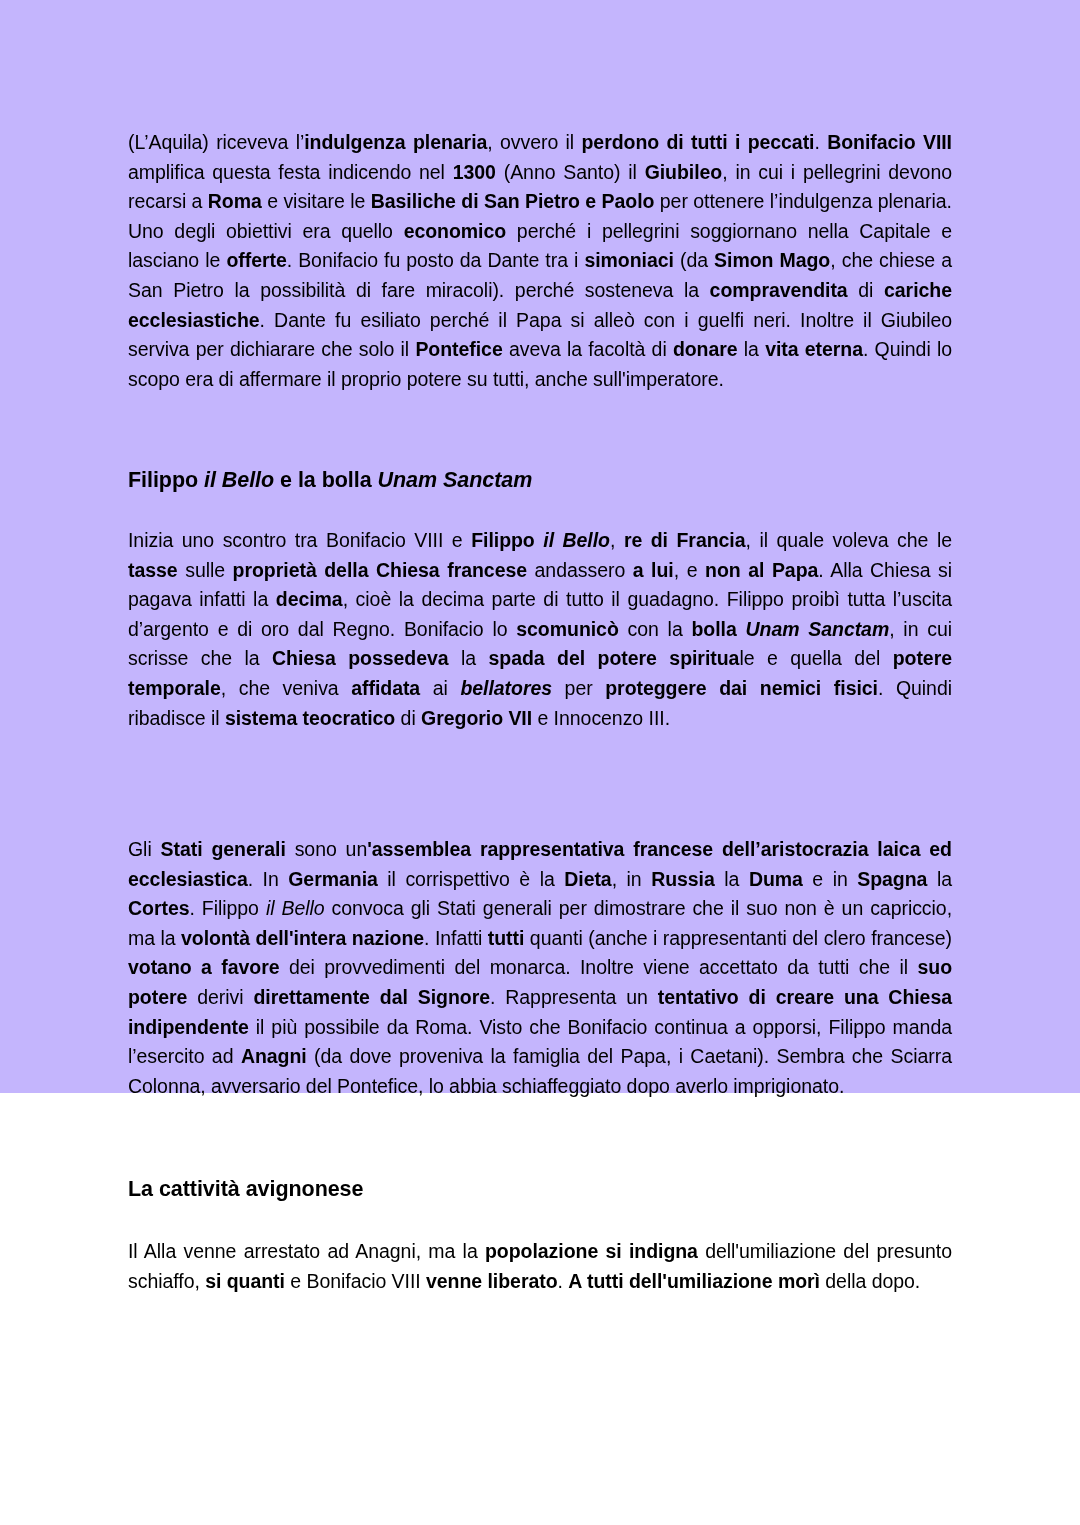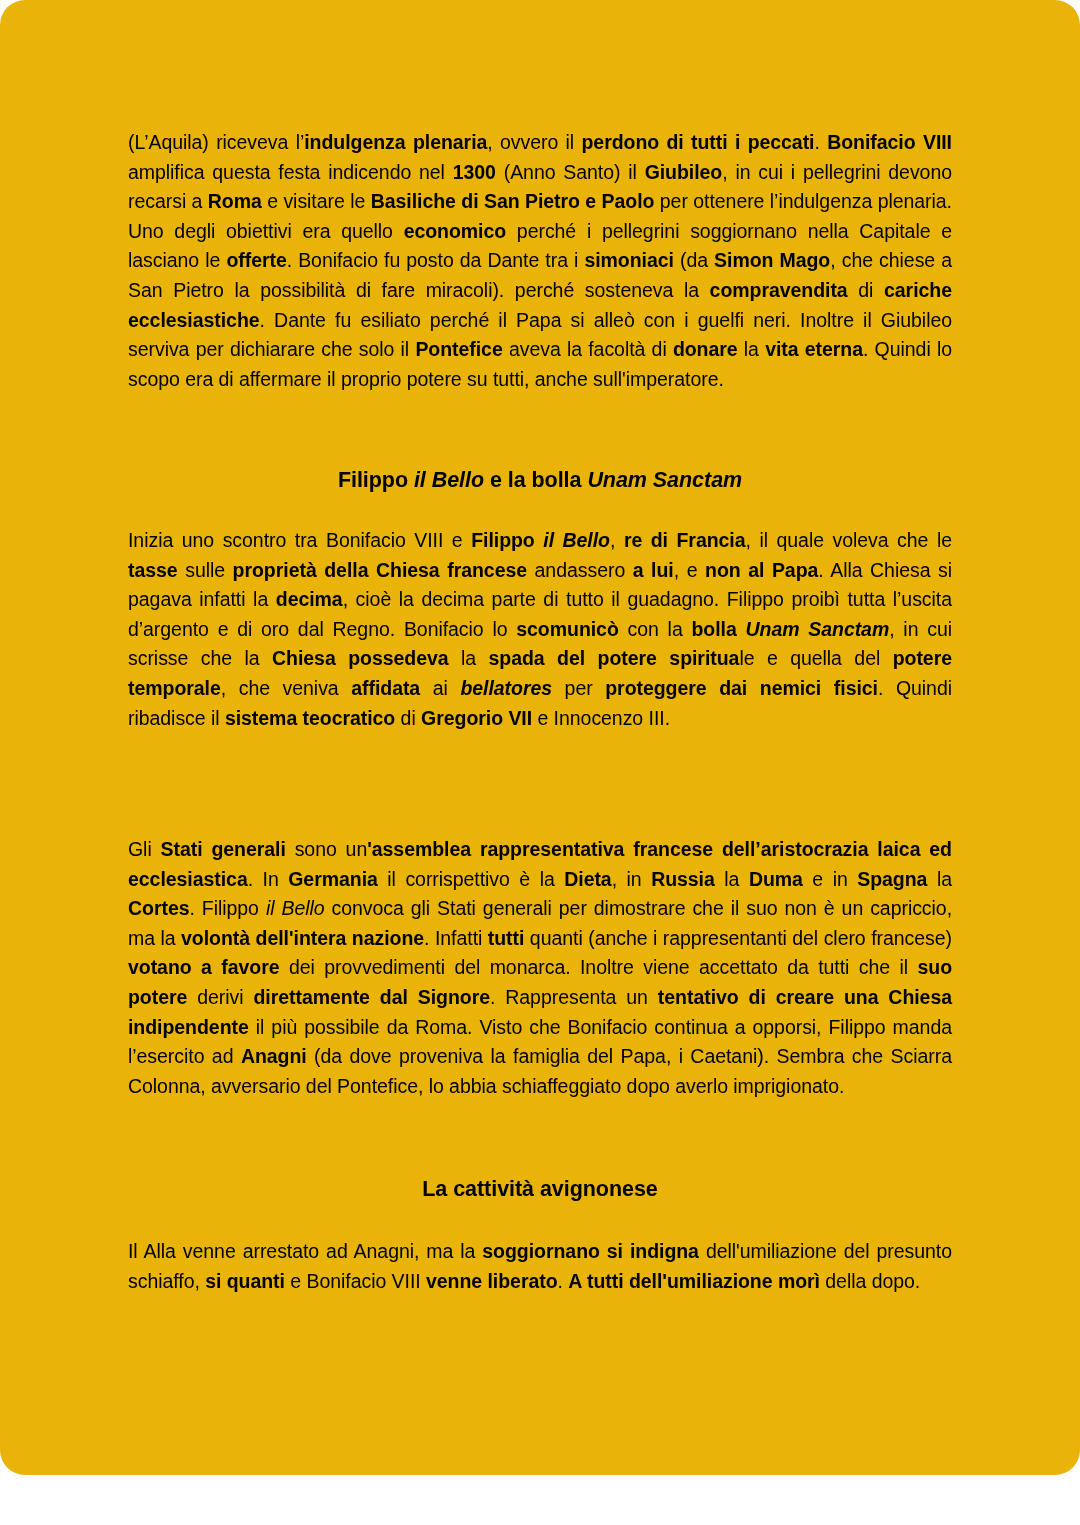--- a/index.html
+++ b/index.html
@@ -10,45 +10,44 @@
   body {
     width: 1080px;
     height: 1525px;
     font-family: "Liberation Sans", sans-serif;
     color: #000000;
     -webkit-font-smoothing: antialiased;
   }
   .page {
     position: relative;
     width: 1080px;
-    height: 1475px;
-    background: #eab308;
+    height: 1093px;
+    background: #c4b5fd;
     box-sizing: border-box;
     padding: 128px 128px 0 128px;
-    border-radius: 25px;
   }
   .content {
     width: 824px;
   }
   p.body-text {
     margin: 0;
     font-size: 19.5px;
     line-height: 29.6px;
     text-align: justify;
     text-justify: inter-word;
     letter-spacing: -0.05px;
     word-spacing: 0px;
     color: #000000;
   }
   h2.section-heading {
     margin: 0;
     font-size: 21.5px;
     line-height: 29.6px;
     font-weight: bold;
-    text-align: center;
+    text-align: left;
     color: #000000;
     letter-spacing: -0.05px;
   }
   .gap-after-para-1 { height: 72px; }
   .gap-after-head-1 { height: 30px; }
   .gap-after-para-2 { height: 72px; }
   .gap-after-head-2 { height: 30px; }
   .gap-after-para-3 { height: 74px; }
   .gap-after-head-3 { height: 32px; }
   b { font-weight: bold; }
@@ -77,16 +76,16 @@
     <div class="gap-after-head-2"></div>
 
     <p class="body-text"><span>Gli </span><b>Stati generali</b><span> sono un</span><b>'assemblea rappresentativa francese dell’aristocrazia laica ed ecclesiastica</b><span>. In </span><b>Germania</b><span> il corrispettivo è la </span><b>Dieta</b><span>, in </span><b>Russia</b><span> la </span><b>Duma</b><span> e in </span><b>Spagna</b><span> la </span><b>Cortes</b><span>. Filippo </span><i>il Bello</i><span> convoca gli Stati generali per dimostrare che il suo non è un capriccio, ma la </span><b>volontà dell'intera nazione</b><span>. Infatti </span><b>tutti</b><span> quanti (anche i rappresentanti del clero francese) </span><b>votano a favore</b><span> dei provvedimenti del monarca. Inoltre viene accettato da tutti che il </span><b>suo potere</b><span> derivi </span><b>direttamente dal Signore</b><span>. Rappresenta un </span><b>tentativo di creare una Chiesa indipendente</b><span> il più possibile da Roma. Visto che Bonifacio continua a opporsi, Filippo manda l’esercito ad </span><b>Anagni</b><span> (da dove proveniva la famiglia del Papa, i Caetani). Sembra che Sciarra Colonna, avversario del Pontefice, lo abbia schiaffeggiato dopo averlo imprigionato.</span></p>
 
     <div class="gap-after-para-3"></div>
 
     <h2 class="section-heading"><b>La cattività avignonese</b></h2>
 
     <div class="gap-after-head-3"></div>
 
-    <p class="body-text"><span>Il Alla venne arrestato ad Anagni, ma la </span><b>soggiornano si indigna</b><span> dell'umiliazione del presunto schiaffo, </span><b>si quanti</b><span> e Bonifacio VIII </span><b>venne liberato</b><span>. </span><b>A tutti dell'umiliazione morì</b><span> della dopo.</span></p>
+    <p class="body-text"><span>Il Alla venne arrestato ad Anagni, ma la </span><b>popolazione si indigna</b><span> dell'umiliazione del presunto schiaffo, </span><b>si quanti</b><span> e Bonifacio VIII </span><b>venne liberato</b><span>. </span><b>A tutti dell'umiliazione morì</b><span> della dopo.</span></p>
 
   </div>
 </div>
 
 </body></html>

